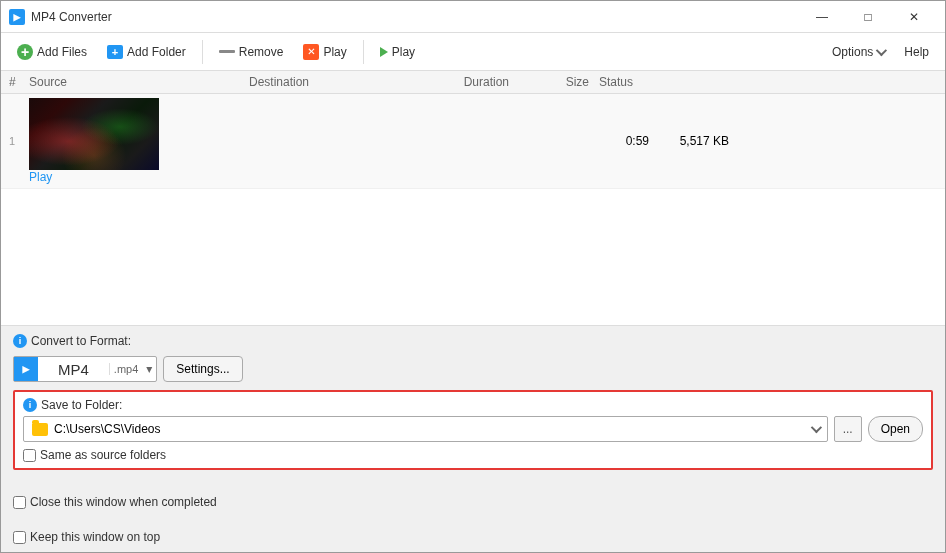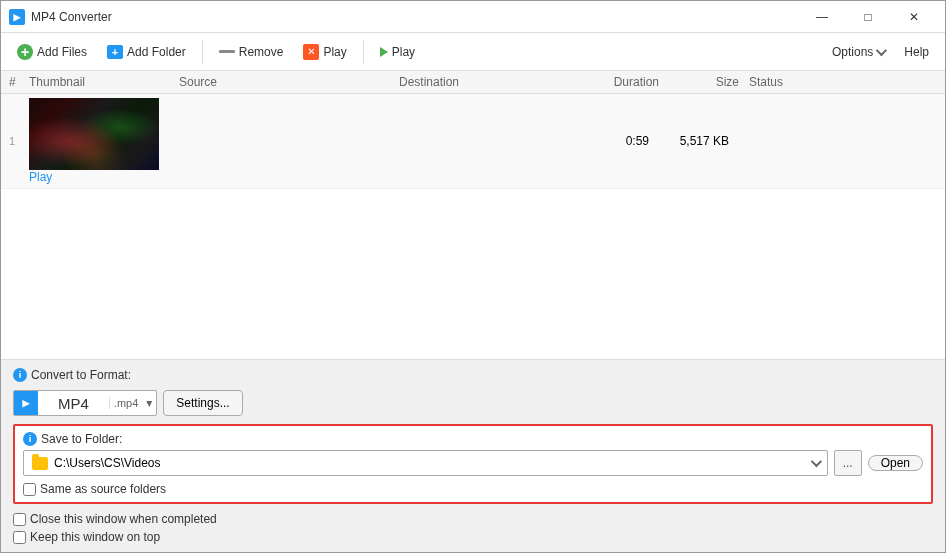--- a/index.html
+++ b/index.html
@@ -384,34 +384,35 @@
       border-radius: 2px;
       background: #f5f5f5;
       cursor: pointer;
       font-size: 12px;
       display: flex;
       align-items: center;
       justify-content: center;
       color: #555;
     }
     .open-btn {
-      height: 16px;
+      height: 26px;
       padding: 0 12px;
       border: 1px solid #aaa;
       border-radius: 12px;
       background: #f5f5f5;
       cursor: pointer;
       font-size: 12px;
     }
     .checkbox-row {
       display: flex;
       align-items: center;
       gap: 4px;
       font-size: 12px;
       color: #333;
+      margin-top: 17px;
     }
     .checkbox-row input[type="checkbox"] {
       width: 13px;
       height: 13px;
       cursor: pointer;
     }
     .footer-row {
       display: flex;
       align-items: center;
       justify-content: space-between;
@@ -500,21 +501,20 @@
       <button class="options-btn">
         <span>Help</span>
       </button>
     </div>
   </div>
 
   <div class="main-content">
 
     <div class="file-list-header">
       <div class="col-num">#</div>
-      <div class="col-thumbnail">Thumbnail</div>
       <div class="col-source">Source</div>
       <div class="col-destination">Destination</div>
       <div class="col-duration">Duration</div>
       <div class="col-size">Size</div>
       <div class="col-status">Status</div>
     </div>
 
     <div class="file-list-body">
       <div class="file-row">
         <div class="file-row-num">1</div>

